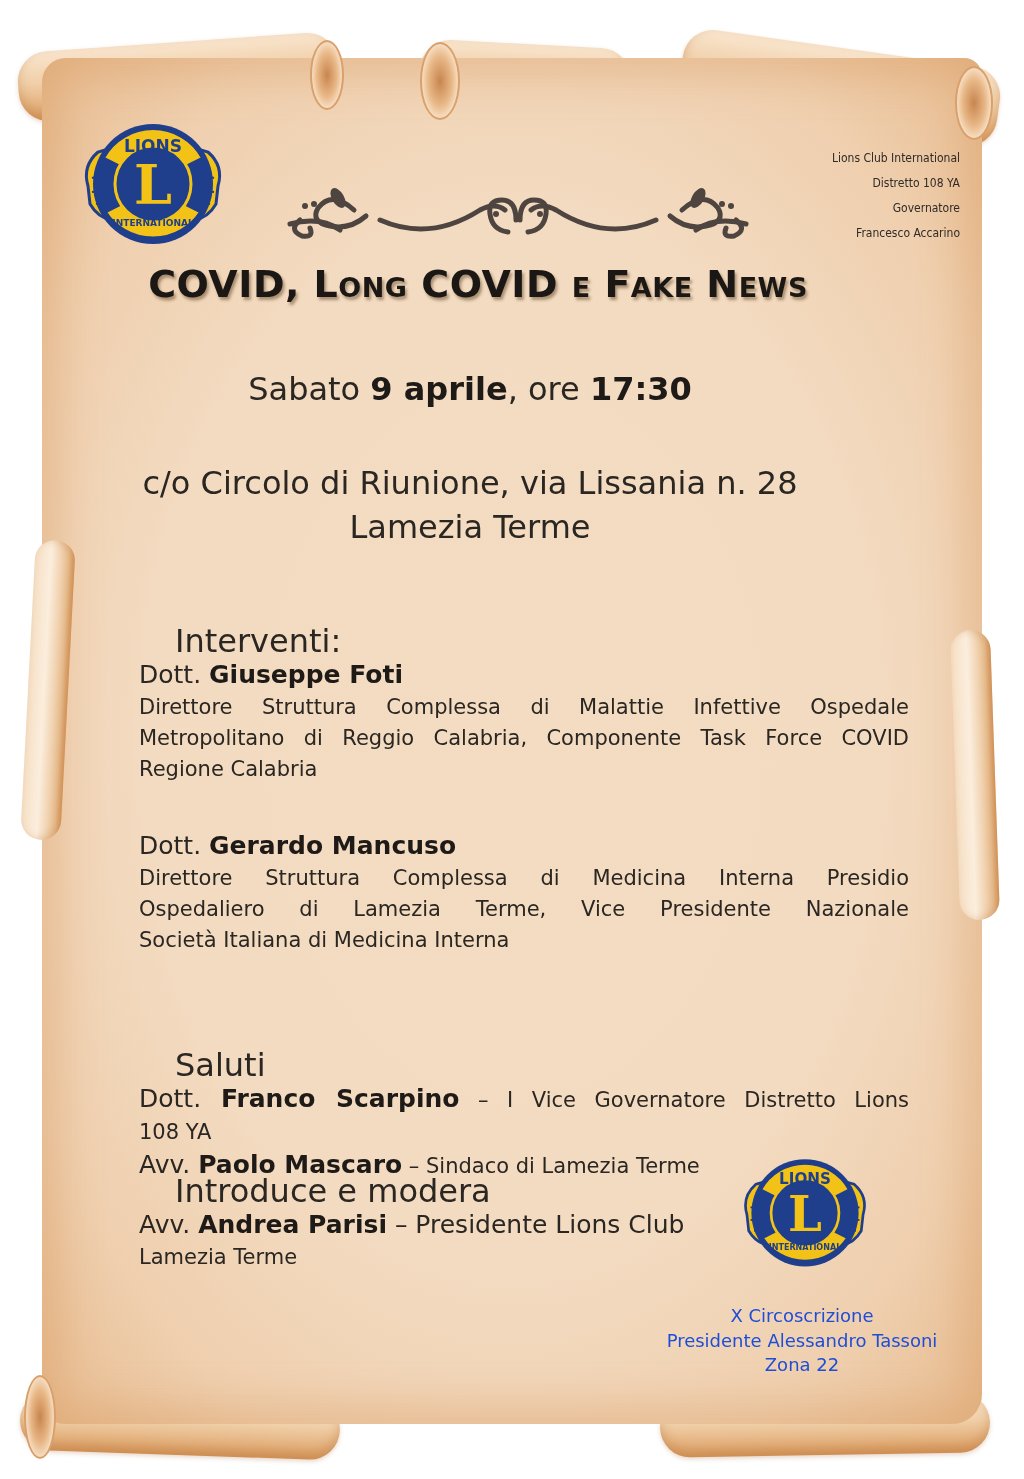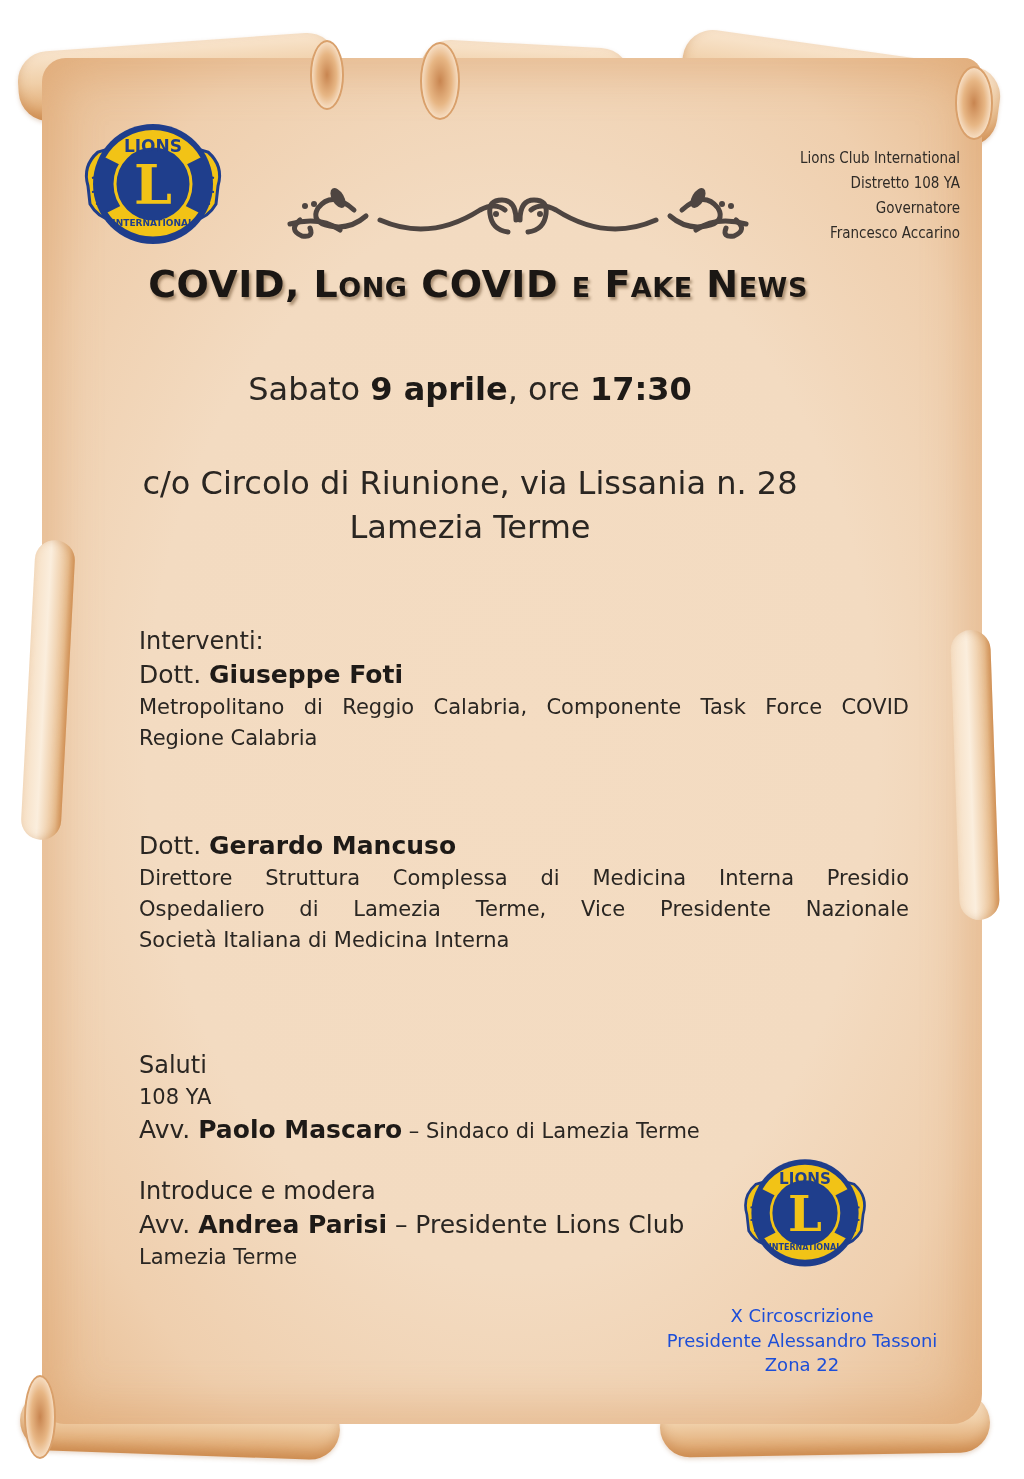--- a/index.html
+++ b/index.html
@@ -49,21 +49,21 @@
   .lions-logo { position: absolute; }
   .logo-top { left: 78px; top: 108px; width: 150px; height: 150px; }
   .logo-bottom { left: 738px; top: 1145px; width: 134px; height: 134px; }
 
   
   .ornament { position: absolute; left: 280px; top: 180px; width: 476px; height: 64px; }
 
   
   .governor {
     position: absolute; right: 64px; top: 146px; text-align: right;
-    font-size: 15px; line-height: 25px; color: #2f2b27;
+    font-size: 12px; line-height: 25px; color: #2f2b27;
     font-family: "DejaVu Sans Condensed", "DejaVu Sans", sans-serif;
   }
   .governor div { white-space: nowrap; }
 
   
   .title {
     position: absolute; left: 0; width: 956px; top: 262px; text-align: center;
     font-family: "DejaVu Sans", sans-serif; font-weight: bold;
     font-size: 38px; letter-spacing: 0.5px; color: #1b1714;
     text-shadow: 2px 3px 3px rgba(80,50,20,0.45);
@@ -78,21 +78,21 @@
   .date-line { top: 370px; }
   .addr-line1 { top: 464px; }
   .addr-line2 { top: 508px; }
   b.strong { font-weight: bold; color: #1e1a17; }
 
   
   .program {
     position: absolute; left: 139px; width: 770px;
     font-size: 23px; line-height: 32px; color: #2a2622;
   }
-  .program .label { font-size: 24px; line-height: 34px; }
+  .program .label { font-size: 32px; line-height: 34px; margin-left: 36px; }
   .program .name-line { font-size: 25px; line-height: 34px; }
   .program .desc { font-size: 21px; line-height: 31px; text-align: justify; text-align-last: left; }
   .program .desc-just { text-align: justify; text-align-last: justify; }
   .sec-interventi { top: 624px; }
   .sec-mancuso { top: 829px; }
   .sec-saluti { top: 1048px; }
   .sec-modera { top: 1174px; width: 560px; }
 
   
   .circoscrizione {
@@ -171,36 +171,41 @@
 </div>
 <div class="center-line addr-line1">c/o Circolo di Riunione, via Lissania n. 28</div>
 <div class="center-line addr-line2">Lamezia Terme</div>
 
 <div class="program sec-interventi">
   <div class="label">Interventi:</div>
   <div class="name-line">
     <span>Dott.</span>
     <b class="strong">Giuseppe Foti</b>
   </div>
+  <div class="desc desc-just">Direttore Struttura Complessa di Malattie Infettive Ospedale</div>
   <div class="desc desc-just">Metropolitano di Reggio Calabria, Componente Task Force COVID</div>
   <div class="desc">Regione Calabria</div>
 </div>
 
 <div class="program sec-mancuso">
   <div class="name-line">
     <span>Dott.</span>
     <b class="strong">Gerardo Mancuso</b>
   </div>
   <div class="desc desc-just">Direttore Struttura Complessa di Medicina Interna Presidio</div>
   <div class="desc desc-just">Ospedaliero di Lamezia Terme, Vice Presidente Nazionale</div>
   <div class="desc">Società Italiana di Medicina Interna</div>
 </div>
 
 <div class="program sec-saluti">
   <div class="label">Saluti</div>
+  <div class="name-line desc-just">
+    <span>Dott.</span>
+    <b class="strong">Franco Scarpino</b><span style="font-size:21px"> – I Vice Governatore Distretto Lions</span>
+  </div>
   <div class="desc">108 YA</div>
   <div class="name-line">
     <span>Avv.</span>
     <b class="strong">Paolo Mascaro</b><span style="font-size:21px"> – Sindaco di Lamezia Terme</span>
   </div>
 </div>
 
 <div class="program sec-modera">
   <div class="label">Introduce  e modera</div>
   <div class="name-line">

